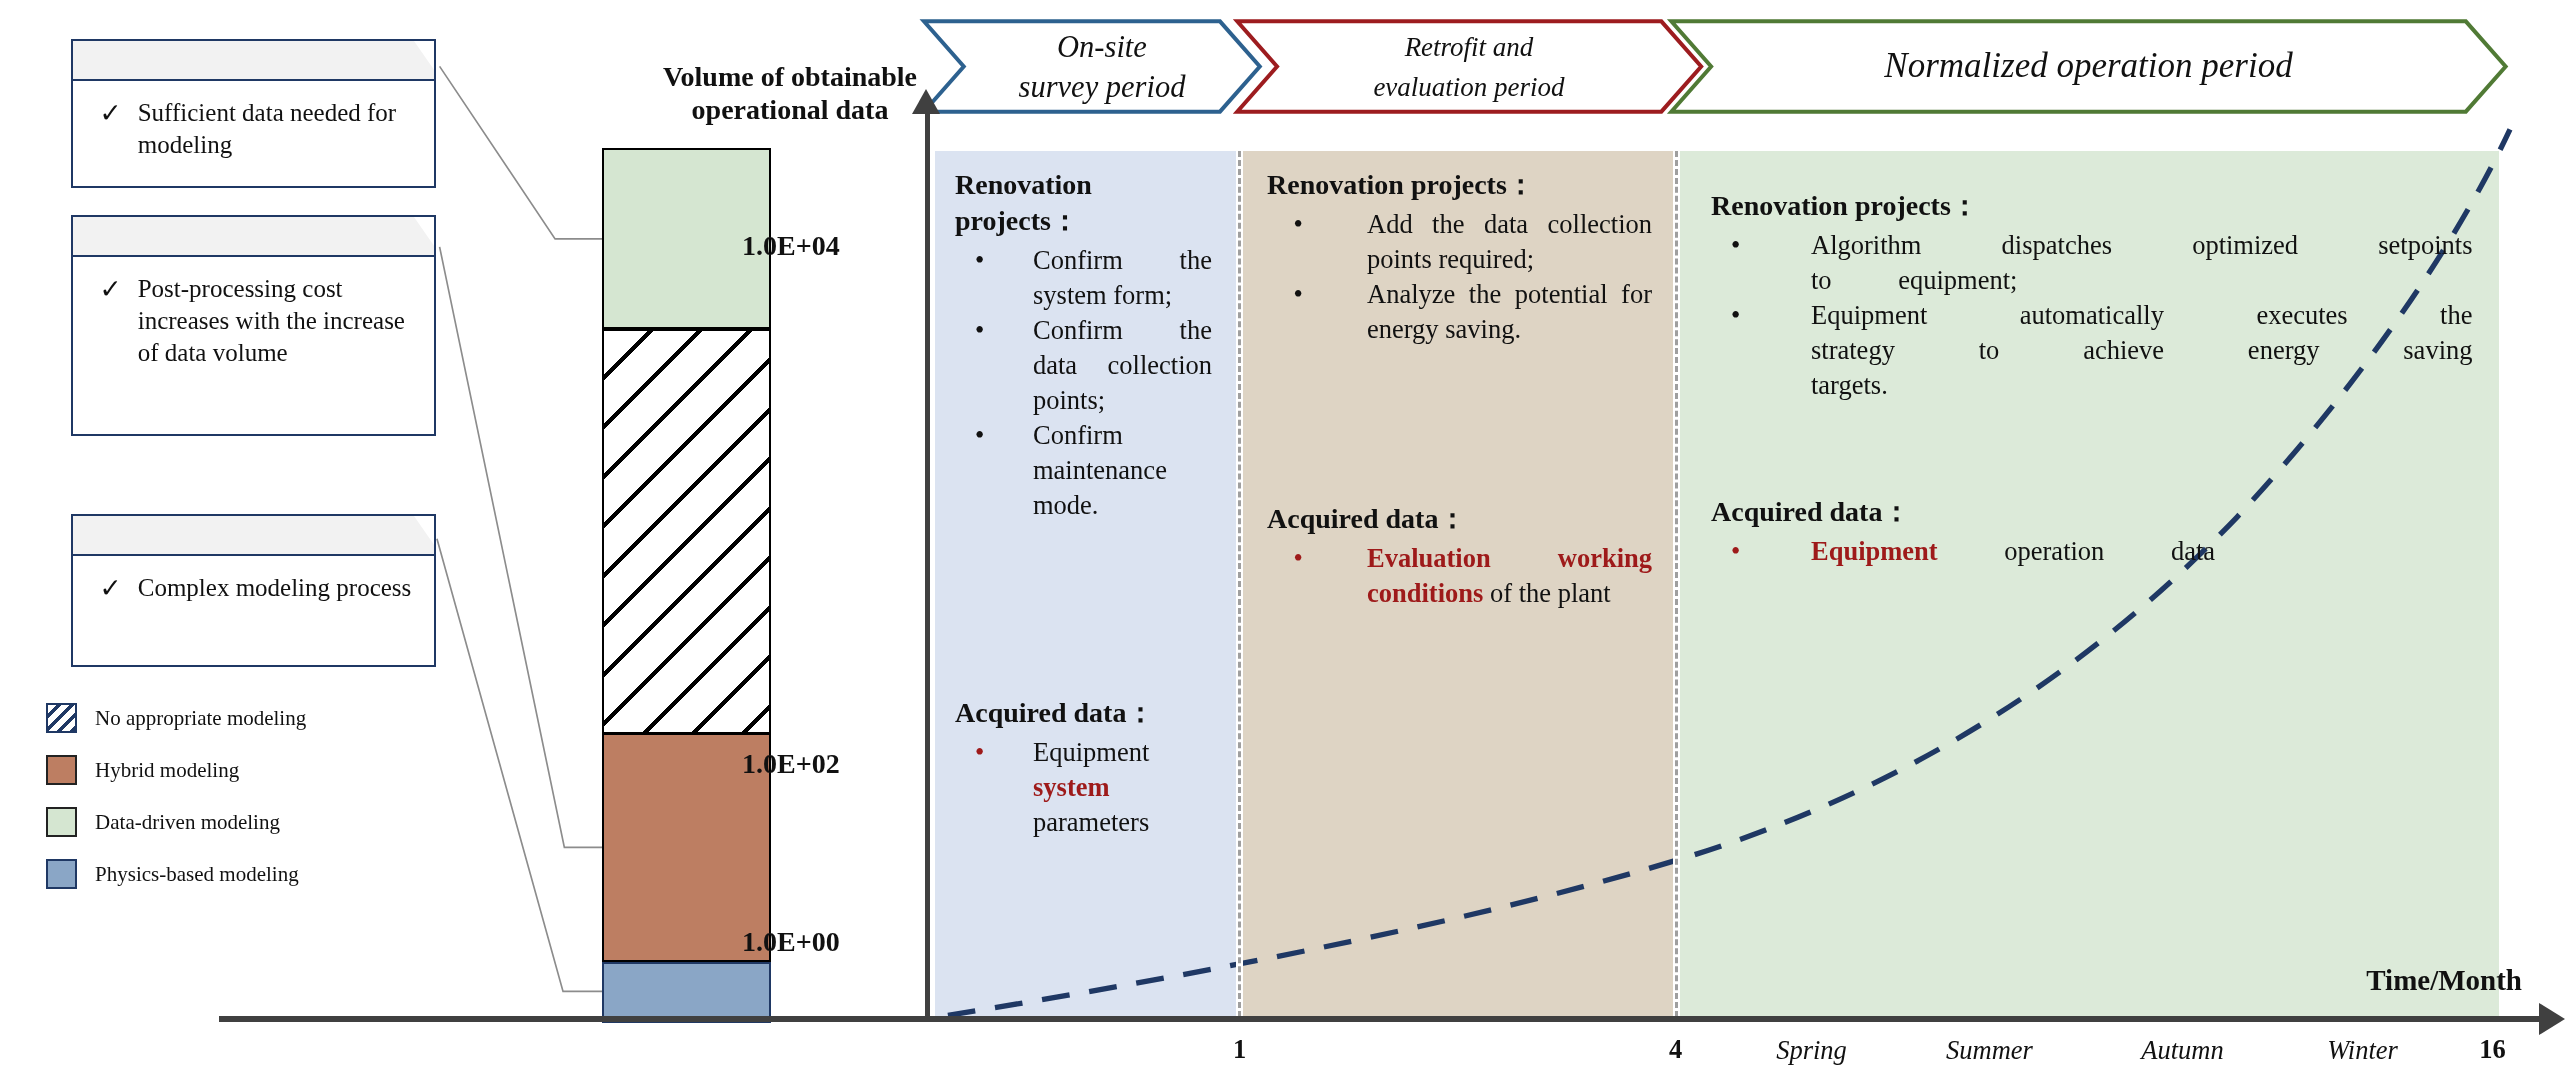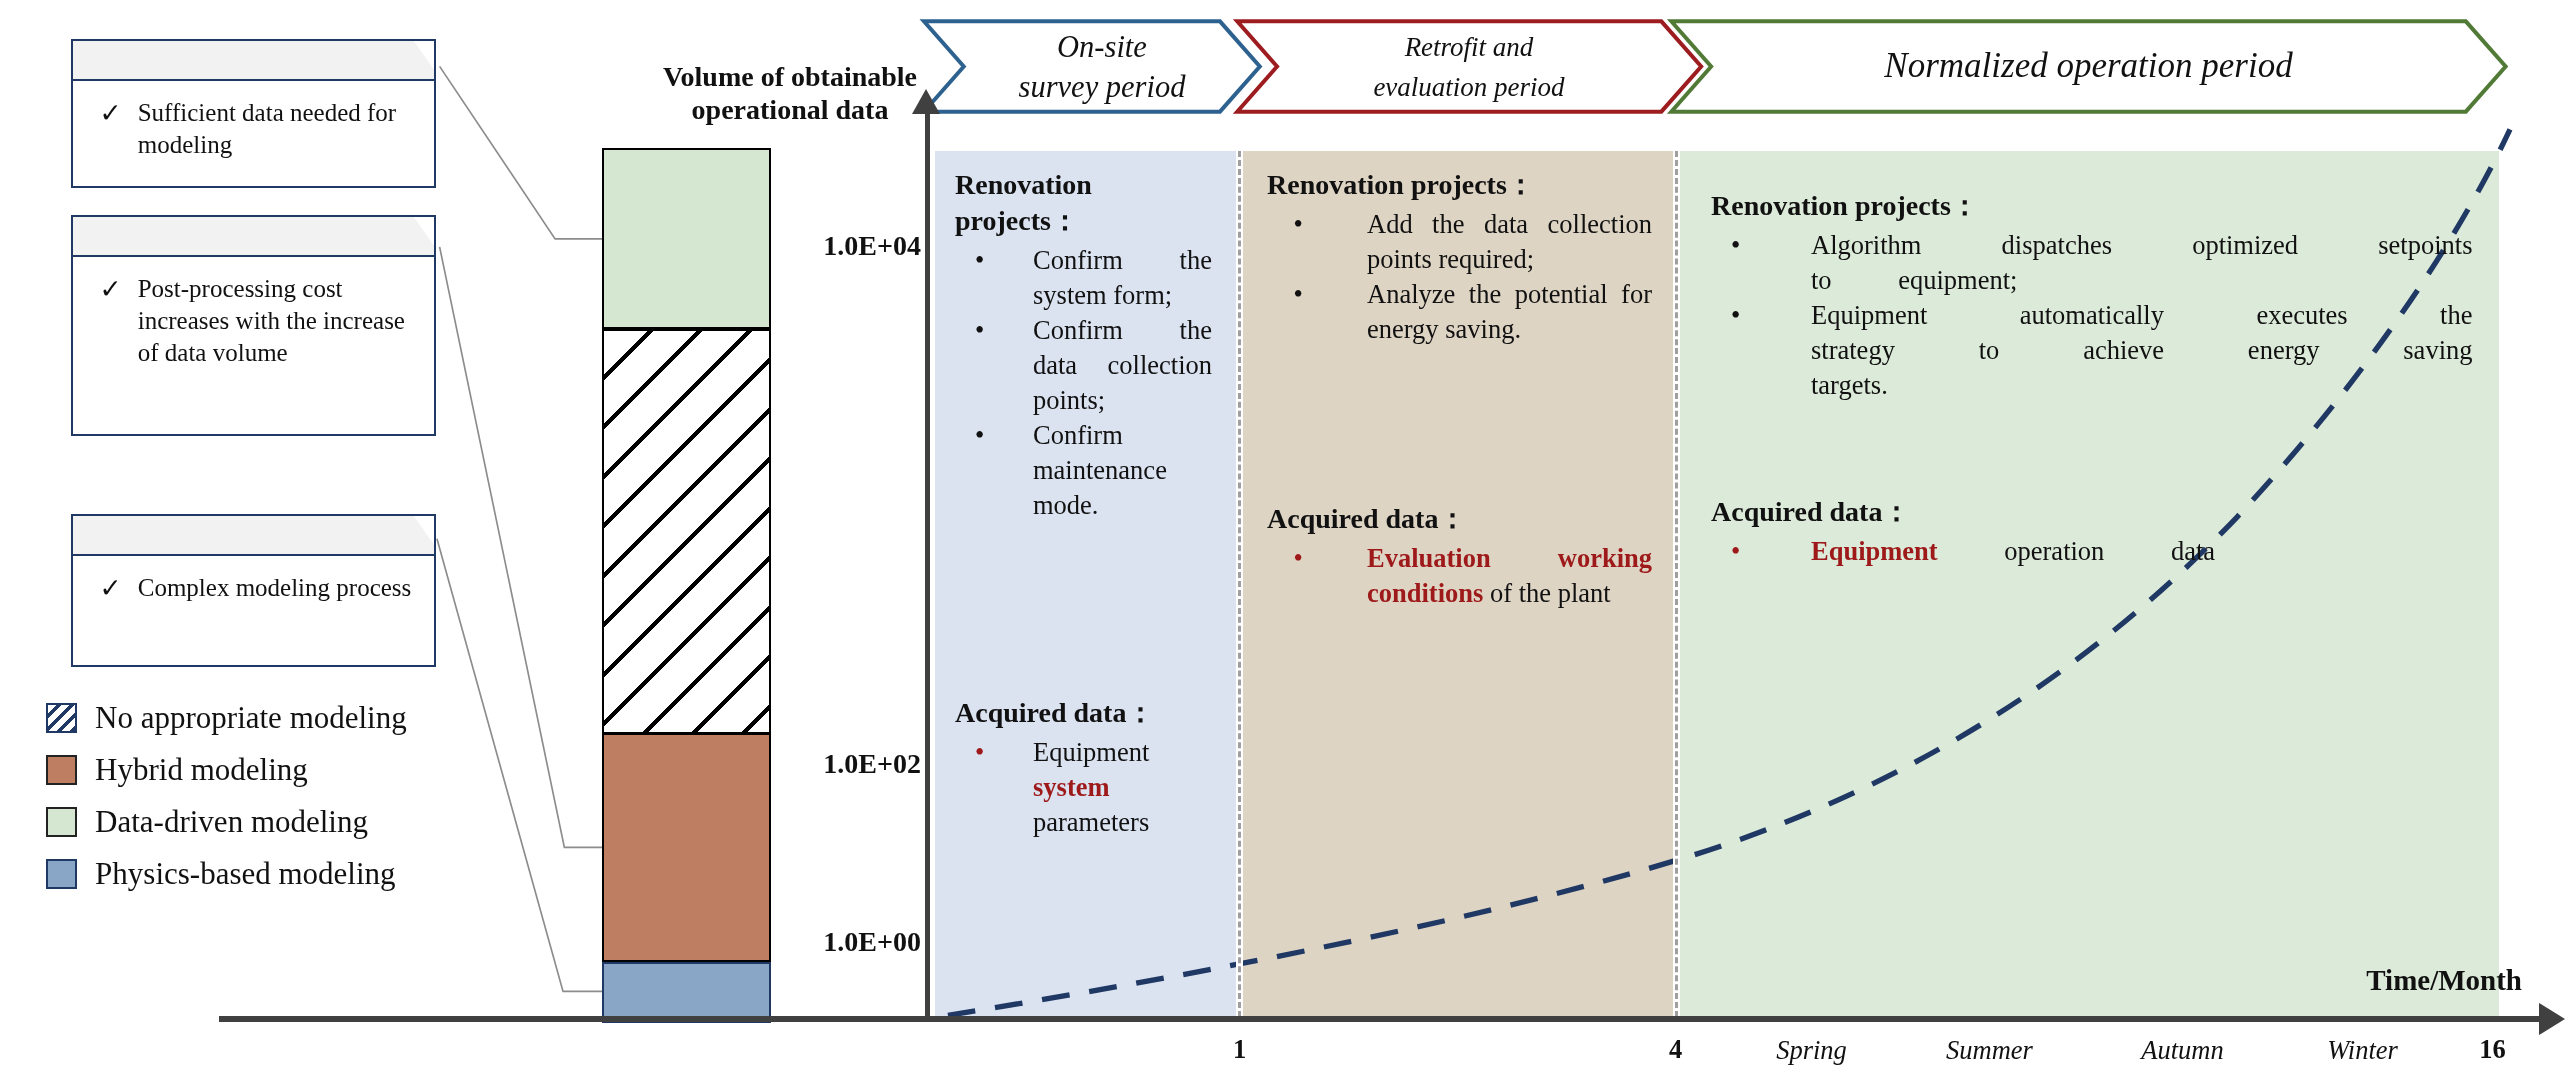--- a/index.html
+++ b/index.html
@@ -17,42 +17,42 @@
   #callout-3{top:514px;height:153px;}
 
   
   .legend{position:absolute;left:46px;top:692px;z-index:4;}
   .legend .row{display:flex;align-items:center;height:52px;}
   .sw{width:30.5px;height:30.5px;box-sizing:border-box;margin-right:18.6px;flex:0 0 auto;}
   .sw.hatch{border:2.7px solid #1f3864;background:repeating-linear-gradient(135deg,#ffffff 0 6px,#1f3864 6px 9.3px);}
   .sw.green{border:2px solid #222;background:#d5e6d1;}
   .sw.brown{border:2px solid #222;background:#bd7e62;}
   .sw.blue{border:2px solid #1f3864;background:#8aa6c6;}
-  .legend .lbl{font-size:31px;}
+  .legend .lbl{font-size:21px;}
 
   
   .ytitle{position:absolute;left:584px;top:60px;width:412px;text-align:center;
           font-size:28px;font-weight:bold;line-height:33px;z-index:4;}
 
   
   .seg{position:absolute;left:602px;width:169px;box-sizing:border-box;z-index:3;}
   .seg.green{top:148px;height:181px;border:2.7px solid #000;background:#d5e6d1;}
   .seg.hatch{top:329px;height:405px;border:2.7px solid #000;
              background:repeating-linear-gradient(135deg,#ffffff 0 30.5px,#000 30.5px 35px);}
   .seg.brown{top:733px;height:229px;border:2.7px solid #000;background:#bd7e62;}
   .seg.blue{top:962px;height:61px;border:2.7px solid #1f3864;background:#8aa6c6;}
 
   
   .yaxis{position:absolute;left:925px;top:113px;width:4.6px;height:906px;background:#404040;z-index:5;}
   .yarrow{position:absolute;left:912px;top:89px;width:0;height:0;z-index:5;
           border-left:14.6px solid transparent;border-right:14.6px solid transparent;border-bottom:25px solid #404040;}
   .xaxis{position:absolute;left:219px;top:1016px;width:2324px;height:6px;background:#404040;z-index:5;}
   .xarrow{position:absolute;left:2539px;top:1003px;width:0;height:0;z-index:5;
           border-top:16px solid transparent;border-bottom:16px solid transparent;border-left:26.5px solid #404040;}
-  .ytick{position:absolute;left:742px;width:179px;text-align:right;font-size:28px;font-weight:bold;z-index:5;}
+  .ytick{position:absolute;left:742px;width:179px;font-size:28px;font-weight:bold;z-index:5;}
   #ytick-top{top:230px;} #ytick-mid{top:748px;} #ytick-bottom{top:926px;}
 
   
   .panel{position:absolute;top:151px;height:866px;z-index:1;}
   #panel-onsite{left:935px;width:301px;background:#dbe3f1;}
   #panel-retrofit{left:1243px;width:430px;background:#ded4c4;}
   #panel-normalized{left:1679px;width:820px;background:#dcead9;}
   .divider{position:absolute;top:151px;height:866px;width:6.6px;background:#fff;z-index:2;}
   #divider-1{left:1236px;} #divider-2{left:1673px;}
   .divider .dash{height:100%;width:0;margin:0 auto;border-left:3.3px dashed #9f9f9f;}

